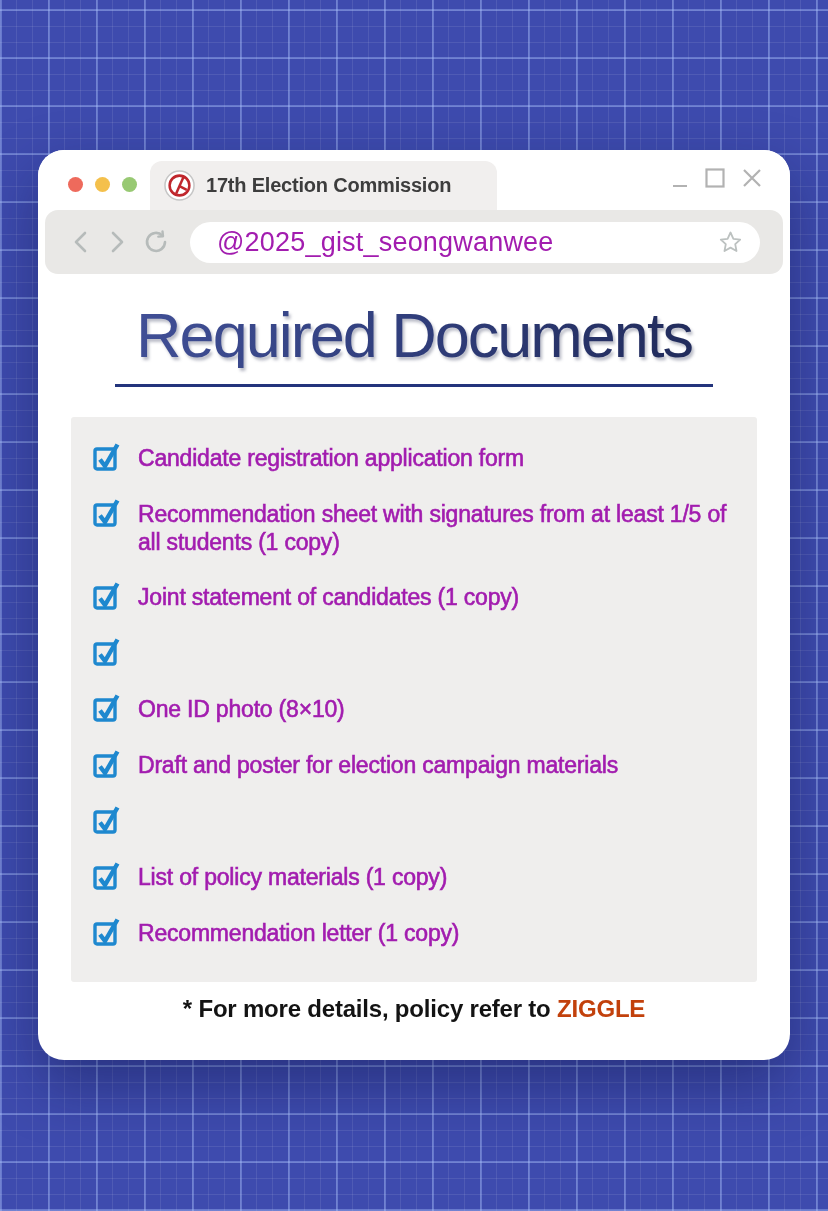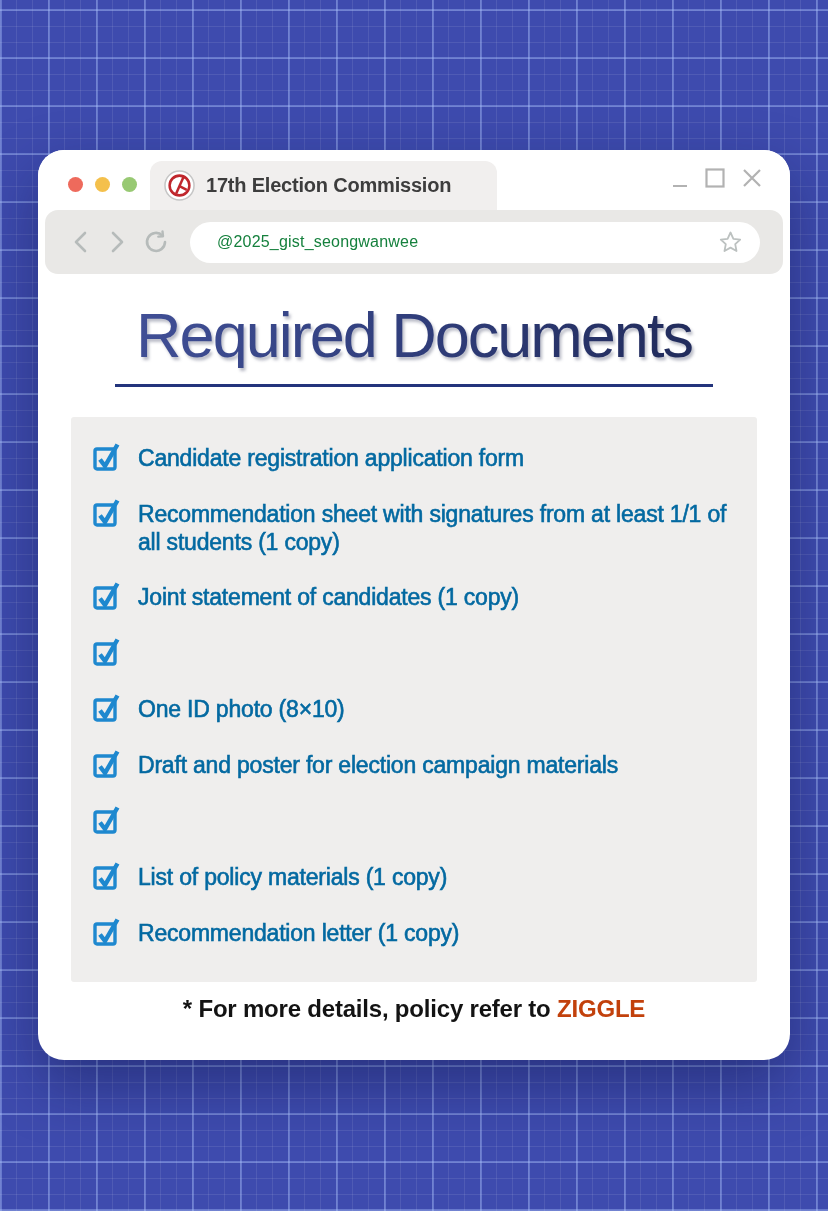--- a/index.html
+++ b/index.html
@@ -42,42 +42,42 @@
   
   .navbar{
     margin:0 7px; height:64px; background:#e9e8e6; border-radius:13px;
     display:flex; align-items:center; padding:0 23px 0 25px; gap:14px;
   }
   .nav-ic{ flex:0 0 auto; display:inline-flex; }
   .urlpill{
     flex:1; height:41px; background:#ffffff; border-radius:999px;
     display:flex; align-items:center; padding:0 16px 0 27px; margin-left:6px;
   }
-  .url-text{ flex:1; font-size:16px; color:#15803d; letter-spacing:0.2px; white-space:nowrap; overflow:hidden; }
+  .url-text{ flex:1; font-size:27px; color:#a21caf; letter-spacing:0.2px; white-space:nowrap; overflow:hidden; }
 
   
   .content{ padding-top:28px; }
   .page-title{
     text-align:center; font-size:63px; font-weight:400; letter-spacing:-2px; line-height:1.05;
     background:linear-gradient(100deg,#46559f 0%, #32407f 45%, #1c2550 100%);
     -webkit-background-clip:text; background-clip:text; color:transparent;
     filter:drop-shadow(2px 3px 1.5px rgba(25,32,70,0.30));
     white-space:nowrap;
   }
   .title-underline{ width:598px; height:3px; background:#23347c; margin:16px auto 0; }
 
   .panel{
     margin:30px 33px 0; background:#efeeed; border-radius:3px;
     padding:27px 10px 34px 21px;
     display:flex; flex-direction:column; gap:27px;
   }
   .row{ display:flex; align-items:flex-start; gap:16px; }
   .cb{ width:30px; height:32px; flex:0 0 auto; margin-top:-3px; }
   .itext{
-    font-size:23px; line-height:28px; color:#0369a1; font-weight:400;
+    font-size:23px; line-height:28px; color:#a21caf; font-weight:400;
     -webkit-text-stroke:0.6px currentColor; letter-spacing:-0.2px;
   }
 
   .footnote{ margin-top:13px; text-align:center; font-size:24px; font-weight:bold; color:#131313; letter-spacing:-0.2px; }
   .footnote .ziggle{ color:#c2410c; }
 </style>
 </head>
 <body>
 
 <div class="window">
@@ -164,21 +164,21 @@
           <span class="itext">Candidate registration application form</span>
         </div>
 
         <div class="row">
           <span class="cb">
             <svg width="30" height="32" viewBox="0 0 30 32">
               <rect x="3" y="8" width="20" height="20" rx="2" fill="none" stroke="#1e88cf" stroke-width="3.4"></rect>
               <path d="M8 18.5 L13 25 L25.5 3.5" fill="none" stroke="#1e88cf" stroke-width="4.4" stroke-linecap="butt" stroke-linejoin="miter"></path>
             </svg>
           </span>
-          <span class="itext">Recommendation sheet with signatures from at least 1/1 of all students (1 copy)</span>
+          <span class="itext">Recommendation sheet with signatures from at least 1/5 of all students (1 copy)</span>
         </div>
 
         <div class="row">
           <span class="cb">
             <svg width="30" height="32" viewBox="0 0 30 32">
               <rect x="3" y="8" width="20" height="20" rx="2" fill="none" stroke="#1e88cf" stroke-width="3.4"></rect>
               <path d="M8 18.5 L13 25 L25.5 3.5" fill="none" stroke="#1e88cf" stroke-width="4.4" stroke-linecap="butt" stroke-linejoin="miter"></path>
             </svg>
           </span>
           <span class="itext">Joint statement of candidates (1 copy)</span>

